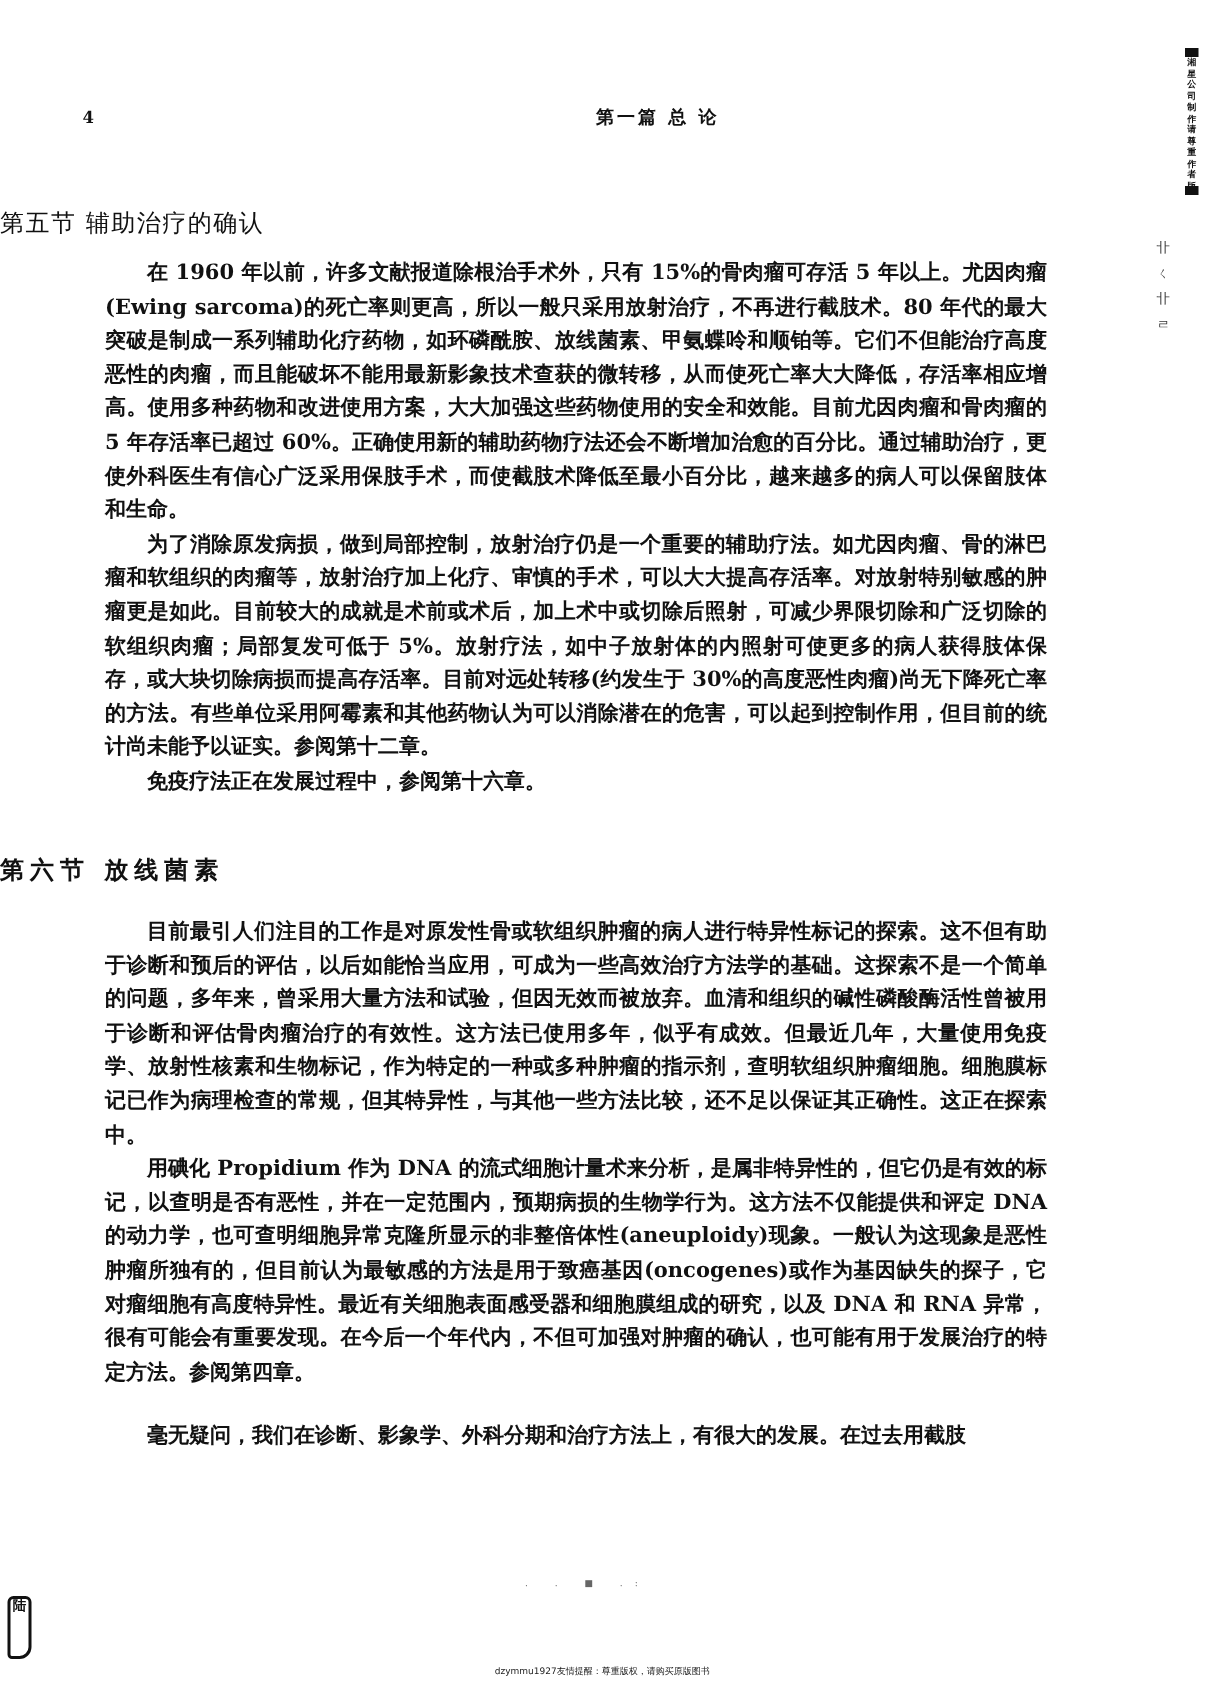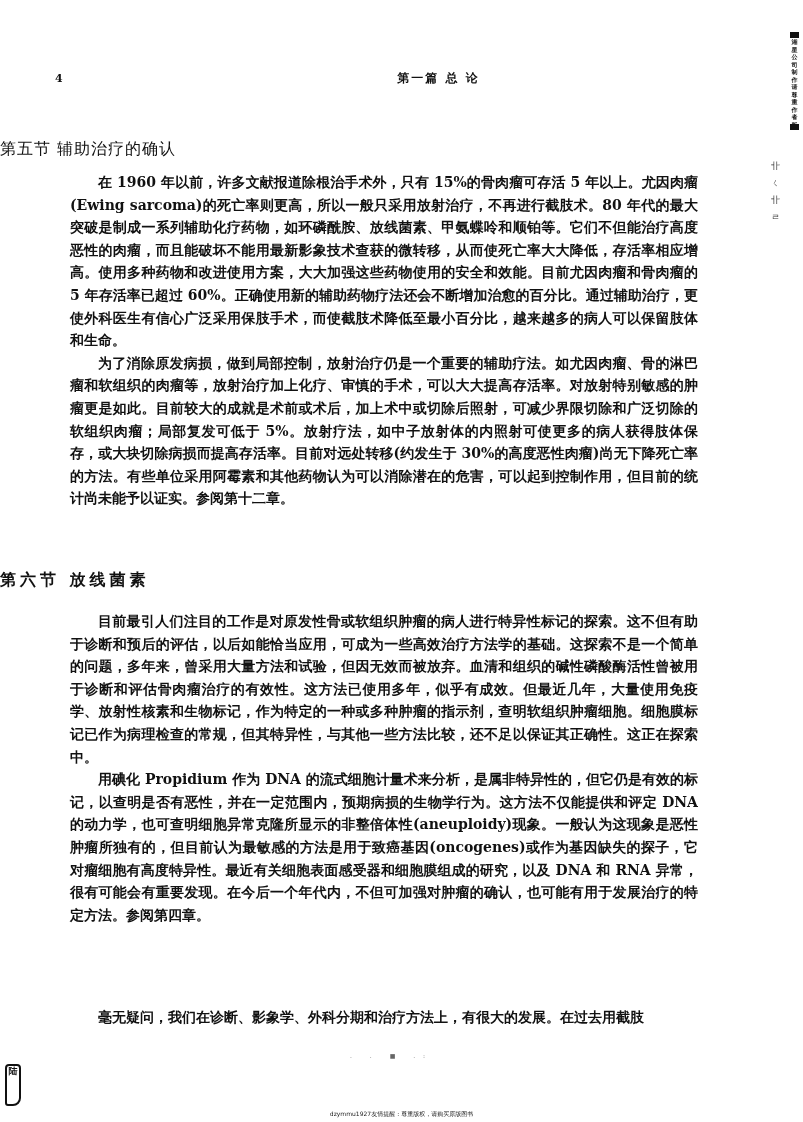--- a/index.html
+++ b/index.html
@@ -52,21 +52,21 @@
       line-height: 22.6px;
       font-weight: bold;
       text-align: justify;
     }
     .body-block p {
       margin: 0;
       text-indent: 2em;
     }
     .block-1 { top: 171px; }
     .block-2 { top: 600px; margin-top: 10px; }
-    .block-3 { top: 1006px; }
+    .block-3 { top: 946px; }
     .side-stamp {
       position: absolute;
       right: 4px;
       top: 32px;
       width: 9px;
       height: 86px;
       border-top: 6px solid #111;
       border-bottom: 6px solid #111;
       font-size: 6px;
       line-height: 7.5px;
@@ -132,20 +132,21 @@
   <div>ㄑ</div>
   <div>卝</div>
   <div>ㄹ</div>
 </div>
 
 <h2 class="section-title s5">第五节   辅助治疗的确认</h2>
 
 <div class="body-block block-1">
   <p>在 1960 年以前，许多文献报道除根治手术外，只有 15%的骨肉瘤可存活 5 年以上。尤因肉瘤(Ewing sarcoma)的死亡率则更高，所以一般只采用放射治疗，不再进行截肢术。80 年代的最大突破是制成一系列辅助化疗药物，如环磷酰胺、放线菌素、甲氨蝶呤和顺铂等。它们不但能治疗高度恶性的肉瘤，而且能破坏不能用最新影象技术查获的微转移，从而使死亡率大大降低，存活率相应增高。使用多种药物和改进使用方案，大大加强这些药物使用的安全和效能。目前尤因肉瘤和骨肉瘤的 5 年存活率已超过 60%。正确使用新的辅助药物疗法还会不断增加治愈的百分比。通过辅助治疗，更使外科医生有信心广泛采用保肢手术，而使截肢术降低至最小百分比，越来越多的病人可以保留肢体和生命。</p>
   <p>为了消除原发病损，做到局部控制，放射治疗仍是一个重要的辅助疗法。如尤因肉瘤、骨的淋巴瘤和软组织的肉瘤等，放射治疗加上化疗、审慎的手术，可以大大提高存活率。对放射特别敏感的肿瘤更是如此。目前较大的成就是术前或术后，加上术中或切除后照射，可减少界限切除和广泛切除的软组织肉瘤；局部复发可低于 5%。放射疗法，如中子放射体的内照射可使更多的病人获得肢体保存，或大块切除病损而提高存活率。目前对远处转移(约发生于 30%的高度恶性肉瘤)尚无下降死亡率的方法。有些单位采用阿霉素和其他药物认为可以消除潜在的危害，可以起到控制作用，但目前的统计尚未能予以证实。参阅第十二章。</p>
+  <p>免疫疗法正在发展过程中，参阅第十六章。</p>
 </div>
 
 <h2 class="section-title s6">第六节   放线菌素</h2>
 
 <div class="body-block block-2">
   <p>目前最引人们注目的工作是对原发性骨或软组织肿瘤的病人进行特异性标记的探索。这不但有助于诊断和预后的评估，以后如能恰当应用，可成为一些高效治疗方法学的基础。这探索不是一个简单的问题，多年来，曾采用大量方法和试验，但因无效而被放弃。血清和组织的碱性磷酸酶活性曾被用于诊断和评估骨肉瘤治疗的有效性。这方法已使用多年，似乎有成效。但最近几年，大量使用免疫学、放射性核素和生物标记，作为特定的一种或多种肿瘤的指示剂，查明软组织肿瘤细胞。细胞膜标记已作为病理检查的常规，但其特异性，与其他一些方法比较，还不足以保证其正确性。这正在探索中。</p>
   <p>用碘化 Propidium 作为 DNA 的流式细胞计量术来分析，是属非特异性的，但它仍是有效的标记，以查明是否有恶性，并在一定范围内，预期病损的生物学行为。这方法不仅能提供和评定 DNA 的动力学，也可查明细胞异常克隆所显示的非整倍体性(aneuploidy)现象。一般认为这现象是恶性肿瘤所独有的，但目前认为最敏感的方法是用于致癌基因(oncogenes)或作为基因缺失的探子，它对瘤细胞有高度特异性。最近有关细胞表面感受器和细胞膜组成的研究，以及 DNA 和 RNA 异常，很有可能会有重要发现。在今后一个年代内，不但可加强对肿瘤的确认，也可能有用于发展治疗的特定方法。参阅第四章。</p>
 </div>
 
 <div class="body-block block-3">

